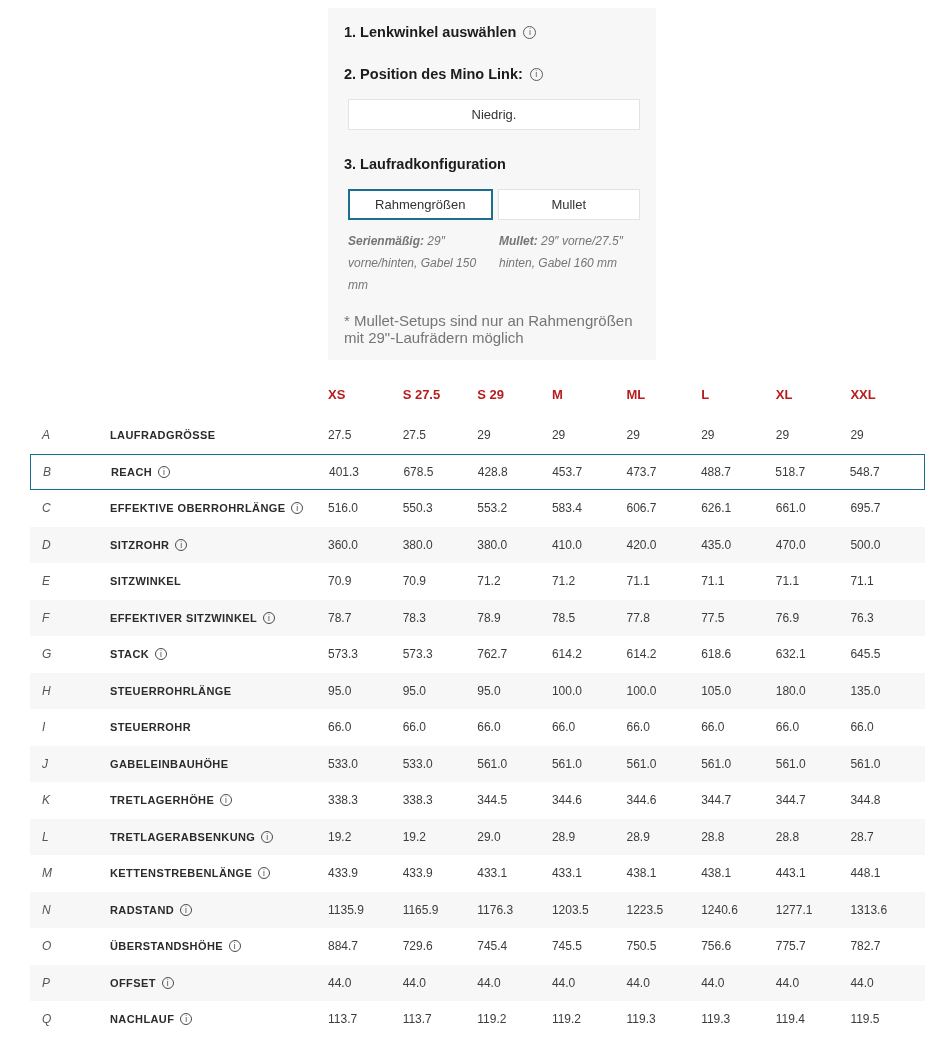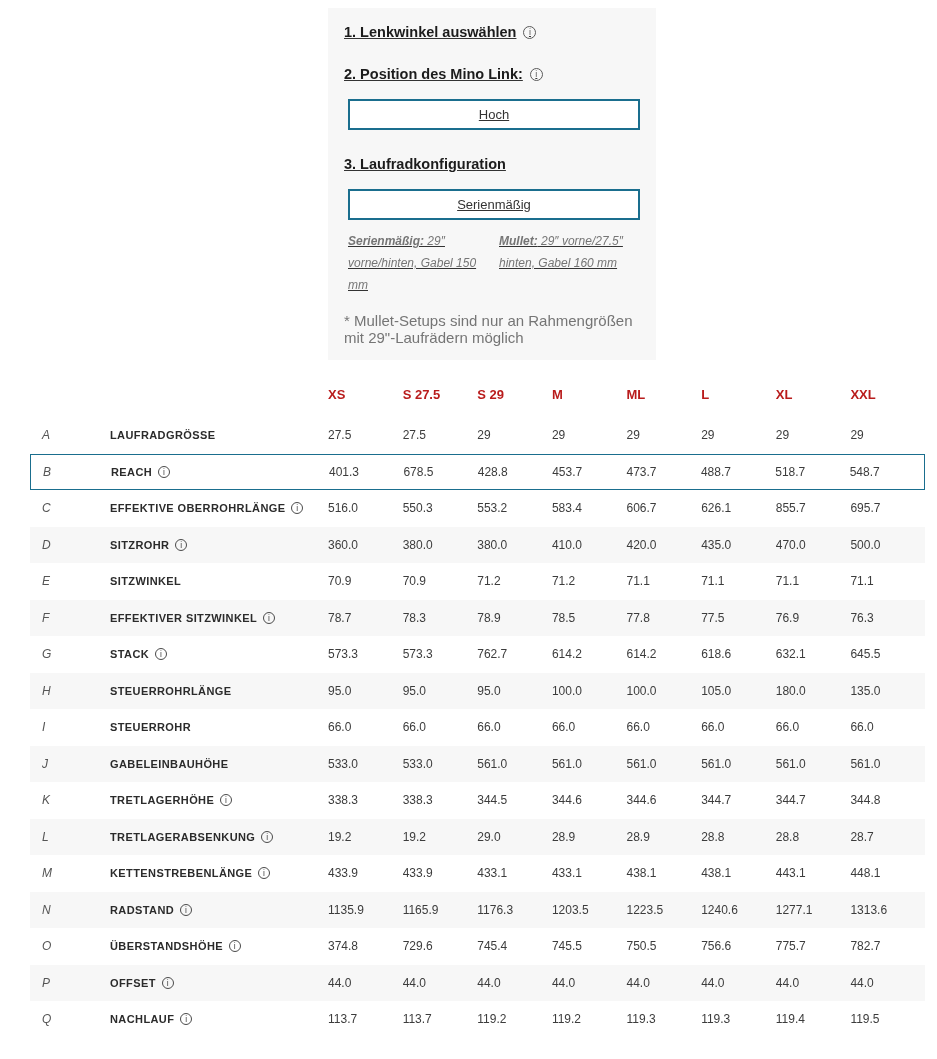--- a/index.html
+++ b/index.html
@@ -11,21 +11,21 @@
     -webkit-font-smoothing: antialiased;
   }
 
   
   .config-panel {
     margin: 8px 0 12px 328px;
     width: 328px;
     background: #f7f7f7;
     padding: 16px 16px 14px 16px;
   }
-  .config-section { margin-bottom: 26px; text-decoration: underline; }
+  .config-section { margin-bottom: 26px; }
   .config-section:last-of-type { margin-bottom: 12px; }
   .section-heading {
     display: flex;
     align-items: center;
     font-size: 14.5px;
     font-weight: bold;
     color: #1c1c1c;
     margin-bottom: 17px;
   }
   .info-icon {
@@ -127,31 +127,32 @@
         </div>
 
   </div>
 
   <div class="config-section">
     <div class="section-heading">
       <span class="heading-text">2. Position des Mino Link:</span>
     <span class="info-icon">i</span>
         </div>
     <div class="btn-row">
-          <button class="opt-btn selected">Hoch</button>
+          <button class="opt-btn">Niedrig.</button>
         </div>
 
   </div>
 
   <div class="config-section">
     <div class="section-heading">
       <span class="heading-text">3. Laufradkonfiguration</span>
     </div>
     <div class="btn-row">
-          <button class="opt-btn selected">Serienmäßig</button>
+          <button class="opt-btn selected">Rahmengrößen</button>
+          <button class="opt-btn">Mullet</button>
         </div>
     <div class="desc-row">
           <div class="desc"><b>Serienmäßig:</b><span> 29″ vorne/hinten, Gabel 150 mm</span></div>
           <div class="desc"><b>Mullet:</b><span> 29″ vorne/27.5″ hinten, Gabel 160 mm</span></div>
         </div>
   </div>
 </div>
   <div class="footnote">* Mullet-Setups sind nur an Rahmengrößen mit 29"-Laufrädern möglich</div>
 </div>
 
@@ -205,21 +206,21 @@
     <div class="row-label">
       <span class="label-text">EFFEKTIVE OBERROHRLÄNGE</span>
     <span class="info-icon">i</span>
         </div>
   <div class="cell-val">516.0</div>
         <div class="cell-val">550.3</div>
         <div class="cell-val">553.2</div>
         <div class="cell-val">583.4</div>
         <div class="cell-val">606.7</div>
         <div class="cell-val">626.1</div>
-        <div class="cell-val">855.7</div>
+        <div class="cell-val">661.0</div>
         <div class="cell-val">695.7</div>
       </div>
 
   <div class="geo-grid-row geo-row stripe">
     <div class="row-letter">D</div>
     <div class="row-label">
       <span class="label-text">SITZROHR</span>
     <span class="info-icon">i</span>
         </div>
   <div class="cell-val">360.0</div>
@@ -387,21 +388,21 @@
         <div class="cell-val">1277.1</div>
         <div class="cell-val">1313.6</div>
       </div>
 
   <div class="geo-grid-row geo-row">
     <div class="row-letter">O</div>
     <div class="row-label">
       <span class="label-text">ÜBERSTANDSHÖHE</span>
     <span class="info-icon">i</span>
         </div>
-  <div class="cell-val">374.8</div>
+  <div class="cell-val">884.7</div>
         <div class="cell-val">729.6</div>
         <div class="cell-val">745.4</div>
         <div class="cell-val">745.5</div>
         <div class="cell-val">750.5</div>
         <div class="cell-val">756.6</div>
         <div class="cell-val">775.7</div>
         <div class="cell-val">782.7</div>
       </div>
 
   <div class="geo-grid-row geo-row stripe">

